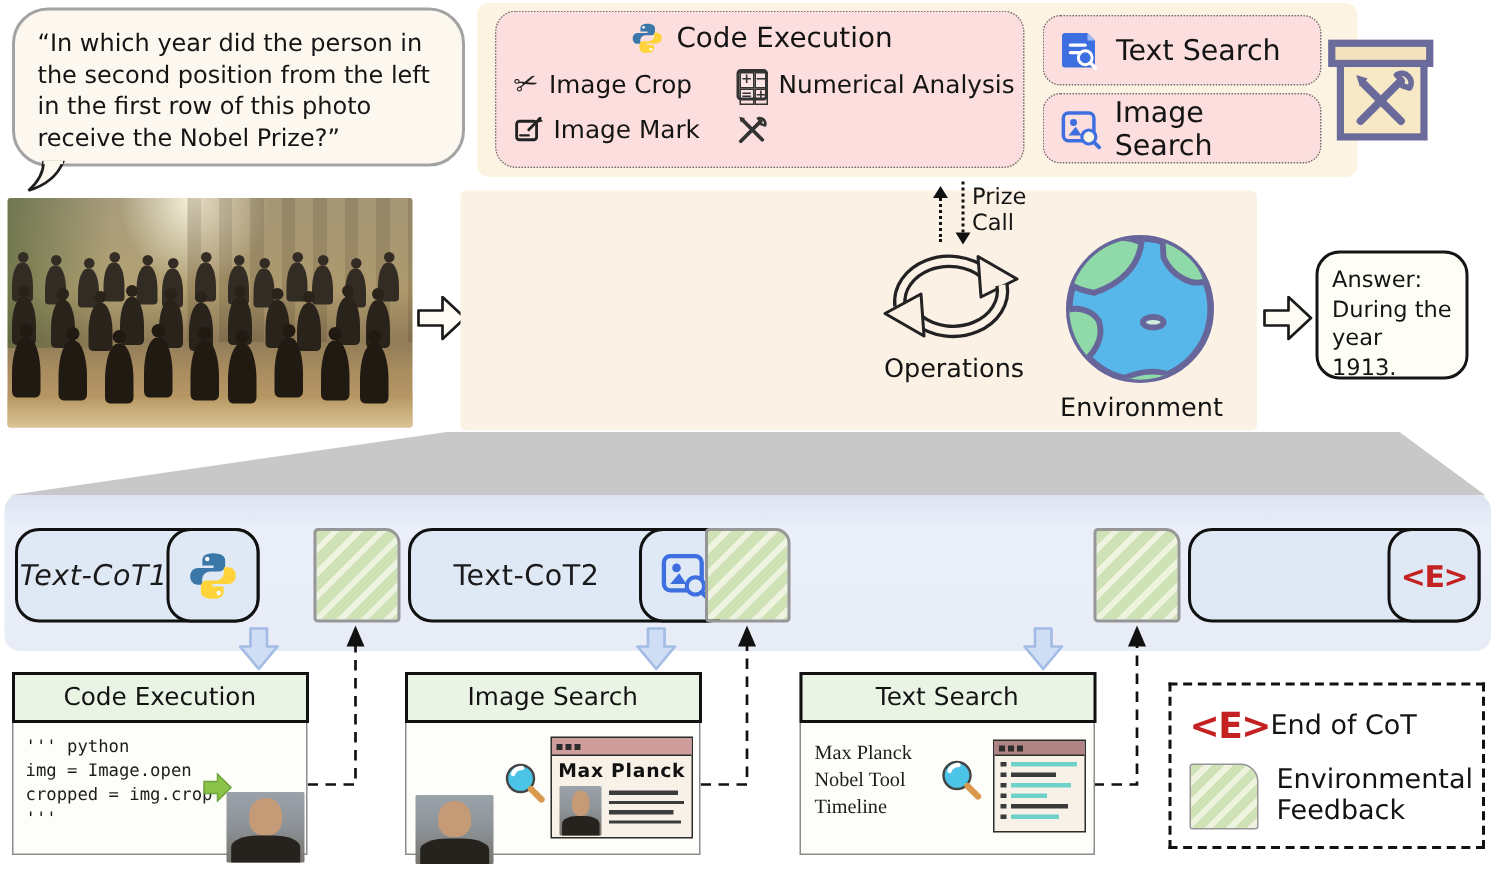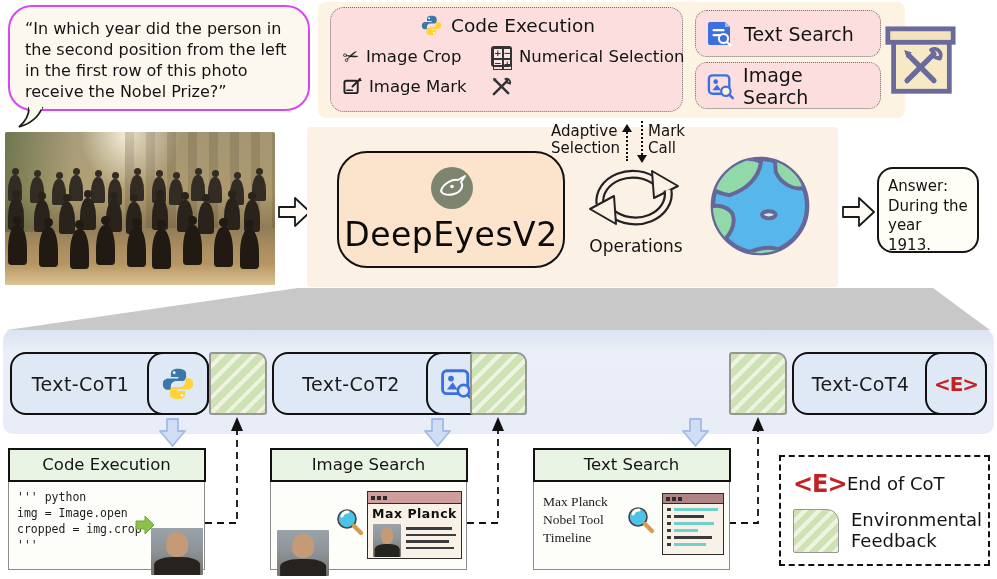--- a/index.html
+++ b/index.html
@@ -1,21 +1,21 @@
 <!DOCTYPE html>
 <html><head>
 <meta charset="utf-8">
 <style>
   html,body{margin:0;padding:0;background:#ffffff;}
   .stage{position:relative;width:997px;height:579px;background:#fff;overflow:hidden;
          font-family:"DejaVu Sans",sans-serif;color:#141414;}
   .abs{position:absolute;}
 
   
-  .bubble{left:8px;top:5px;width:302px;height:106px;background:#fcf8ef;border:2px solid #d946ef;
+  .bubble{left:8px;top:5px;width:302px;height:106px;background:#fcf8ef;border:2px solid #a3a3a3;
           border-radius:24px;padding:11px 15px;font-size:16px;line-height:1.32;box-sizing:border-box;}
   .bubble-tail{left:18px;top:107px;}
 
   
   .photo{left:5px;top:132px;width:270px;height:153px;overflow:hidden;border-radius:2px;
          background:linear-gradient(180deg,#a89c7c 0%,#b3a173 40%,#8f7c58 62%,#a98c5f 75%,#c4a36f 100%);}
   .photo .trees{position:absolute;left:0;top:0;width:70px;height:100px;
          background:linear-gradient(90deg,rgba(74,94,52,.6),rgba(74,94,52,0));}
   .photo .flare{position:absolute;left:70px;top:0;width:110px;height:64px;
          background:radial-gradient(ellipse at 50% 0%,rgba(255,250,228,.95),rgba(255,250,228,0) 65%);}
@@ -287,21 +287,21 @@
         <span class="scissors">✂</span>
         <span>Image Crop</span>
       </div>
       <div class="pm-item">
         <span class="calc-icon">
             <span>+</span>
             <span>−</span>
             <span>=</span>
             <span>+</span>
           </span>
-        <span>Numerical Selection</span>
+        <span>Numerical Analysis</span>
       </div>
       <div class="pm-item">
         <svg width="19" height="19" viewBox="0 0 20 20">
           <rect x="1.5" y="4" width="14" height="13" rx="2" fill="none" stroke="#222" stroke-width="2"></rect>
           <path d="M18,2 L10,10" stroke="#222" stroke-width="2" stroke-linecap="round"></path>
           <path d="M17,1 l3,3 -4,1 z" fill="#222"></path>
           <path d="M4,14 h6" stroke="#222" stroke-width="1.6" stroke-linecap="round"></path>
         </svg>
         <span>Image Mark</span>
       </div>
@@ -343,31 +343,22 @@
     <rect x="10" y="17" width="58" height="52" fill="#f8e9c6" stroke="#6b6b9b" stroke-width="5"></rect>
     <rect x="4" y="4" width="68" height="14" fill="#f3e2bd" stroke="#6b6b9b" stroke-width="5"></rect>
     <path d="M24,58 L52,30" stroke="#6b6b9b" stroke-width="5.5" stroke-linecap="round"></path>
     <path d="M49,26 a6.5,6.5 0 0 1 9,9 l-5,-1.5 -1.5,-5 z" fill="none" stroke="#6b6b9b" stroke-width="4" stroke-linejoin="round"></path>
     <path d="M26,32 L52,58" stroke="#6b6b9b" stroke-width="5.5" stroke-linecap="round"></path>
     <path d="M21,26 l8,2.5 -5.5,5.5 z" fill="#6b6b9b"></path>
   </svg>
 
   <div class="abs cream-mid"></div>
 
-  <div class="abs deepeyes">
-    <svg class="abs" style="left:91px;top:13px;" width="44" height="44" viewBox="0 0 44 44">
-      <circle cx="22" cy="22" r="21" fill="#7d8570"></circle>
-      <path d="M11,25 C13,17 23,13 28,14 L35,10 L31,16 C34,20 31,26 24,28 C17,30 12,28 11,25 Z" fill="none" stroke="#fff" stroke-width="2" stroke-linejoin="round"></path>
-      <circle cx="22" cy="20.5" r="1.8" fill="#fff"></circle>
-    </svg>
-    <div class="de-name" style="margin-top:62px;">DeepEyesV2</div>
-  </div>
-
-  <div class="abs lbl-small" style="left:551px;top:123px;width:72px;">Adaptive Selection</div>
-  <div class="abs lbl-small" style="left:648px;top:123px;width:38px;">Mark Call</div>
+
+  <div class="abs lbl-small" style="left:648px;top:123px;width:38px;">Prize Call</div>
   <div class="abs dotline" style="left:626px;top:129px;height:32px;"></div>
   <div class="abs tri-up" style="left:622px;top:119px;"></div>
   <div class="abs dotline" style="left:641px;top:121px;height:34px;"></div>
   <div class="abs tri-down" style="left:637px;top:155px;"></div>
 
   <svg class="abs" style="left:586px;top:156px;" width="96" height="80" viewBox="0 0 96 80">
     <g stroke="#222" fill="none">
       <path d="M14,48 A33,27 0 0 1 70,26" stroke-width="9"></path>
       <path d="M14,48 A33,27 0 0 1 70,26" stroke="#fcf1e5" stroke-width="4.6"></path>
       <polygon points="66,15 92,30 68,42" fill="#fcf1e5" stroke-width="2" stroke-linejoin="round"></polygon>
@@ -386,36 +377,37 @@
       </defs>
     <circle cx="55" cy="55" r="48" fill="#57b7ea" stroke="#66669a" stroke-width="4.5"></circle>
     <g clip-path="url(#gc)" fill="#90d9a9" stroke="#66669a" stroke-width="4">
       <path d="M2,30 C18,10 40,2 56,10 C54,26 42,38 24,44 C12,42 4,38 2,30 Z"></path>
       <path d="M70,4 C84,10 96,22 100,36 C90,40 76,32 71,20 Z"></path>
       <path d="M0,58 C10,52 22,55 27,63 C31,74 24,88 12,93 C4,82 -2,68 0,58 Z"></path>
       <path d="M44,102 C58,96 70,96 80,102 L78,112 L44,112 Z"></path>
       <ellipse cx="64" cy="64" rx="7" ry="3.6" fill="#cfeede"></ellipse>
     </g>
   </svg>
+  <div class="abs env-lbl">Environment</div>
 
   <svg class="abs flow-arrow" style="left:842px;top:197px;" viewBox="0 0 34 30">
     <polygon points="1,10 17,10 17,1 32,15 17,29 17,20 1,20" fill="#fdfbf4" stroke="#1a1a1a" stroke-width="1.8" stroke-linejoin="round"></polygon>
   </svg>
 
   <div class="abs answer">
     <span>Answer: During the year 1913.</span>
   </div>
 
   <svg class="abs platform" width="997" height="52" viewBox="0 0 997 52">
     <polygon points="298,4 933,4 990,46 7,46" fill="#c8c8c8"></polygon>
     <polygon points="7,46 990,46 990,50 7,52" fill="#e8ebf2"></polygon>
   </svg>
   <div class="abs bottom-box"></div>
 
-  <div class="abs cot" style="left:10px;width:199px;">
+  <div class="abs cot" style="left:10px;width:163px;font-style:italic;">
     <span class="cot-label">Text-CoT1</span>
     <span class="cot-icon">
       <svg width="36" height="36" viewBox="0 0 32 32">
         <path d="M16,2.5c-5.2,0-6.3,2.3-6.3,4.2v3.1h6.6v1.4H7.2c-2.6,0-4.7,2-4.7,5 0,2.9,1.7,5,4.5,5h2.6v-3.1c0-2.8,2.3-4.8,5-4.8h5.2c2.1,0,3.4-1.6,3.4-3.6V6.7c0-2-1.7-4.2-7.2-4.2z" fill="#3b77a8"></path>
         <circle cx="12.6" cy="5.9" r="1.3" fill="#fff"></circle>
         <path d="M16,29.5c5.2,0,6.3-2.3,6.3-4.2v-3.1h-6.6v-1.4h9.1c2.6,0,4.7-2,4.7-5 0-2.9-1.7-5-4.5-5h-2.6v3.1c0,2.8-2.3,4.8-5,4.8h-5.2c-2.1,0-3.4,1.6-3.4,3.6v3.1c0,2,1.7,4.2,7.2,4.2z" fill="#ffd43b"></path>
         <circle cx="19.4" cy="26.1" r="1.3" fill="#fff"></circle>
       </svg>
     </span>
   </div>
@@ -431,21 +423,20 @@
         <circle cx="20.5" cy="20.5" r="4.8" fill="#dfe9f5" stroke="#3e6fe0" stroke-width="2.2"></circle>
         <path d="M24,24 l3.6,3.6" stroke="#3e6fe0" stroke-width="2.6" stroke-linecap="round"></path>
       </svg>
     </span>
   </div>
   <div class="abs hatch" style="left:470px;width:57px;"></div>
 
   <div class="abs hatch" style="left:729px;width:58px;"></div>
 
   <div class="abs cot" style="left:792px;width:195px;">
-    <span class="cot-label">Text-CoT4</span>
     <span class="cot-icon">
       <span class="end-sym">&lt;E&gt;</span>
     </span>
   </div>
 
   <svg class="abs" style="left:159px;top:418px;" width="27" height="29" viewBox="0 0 27 29">
     <polygon points="8,1 19,1 19,13 26,13 13.5,28 1,13 8,13" fill="#cfdef5" stroke="#a3bce4" stroke-width="1.8" stroke-linejoin="round"></polygon>
   </svg>
   <svg class="abs" style="left:424px;top:418px;" width="27" height="29" viewBox="0 0 27 29">
     <polygon points="8,1 19,1 19,13 26,13 13.5,28 1,13 8,13" fill="#cfdef5" stroke="#a3bce4" stroke-width="1.8" stroke-linejoin="round"></polygon>

